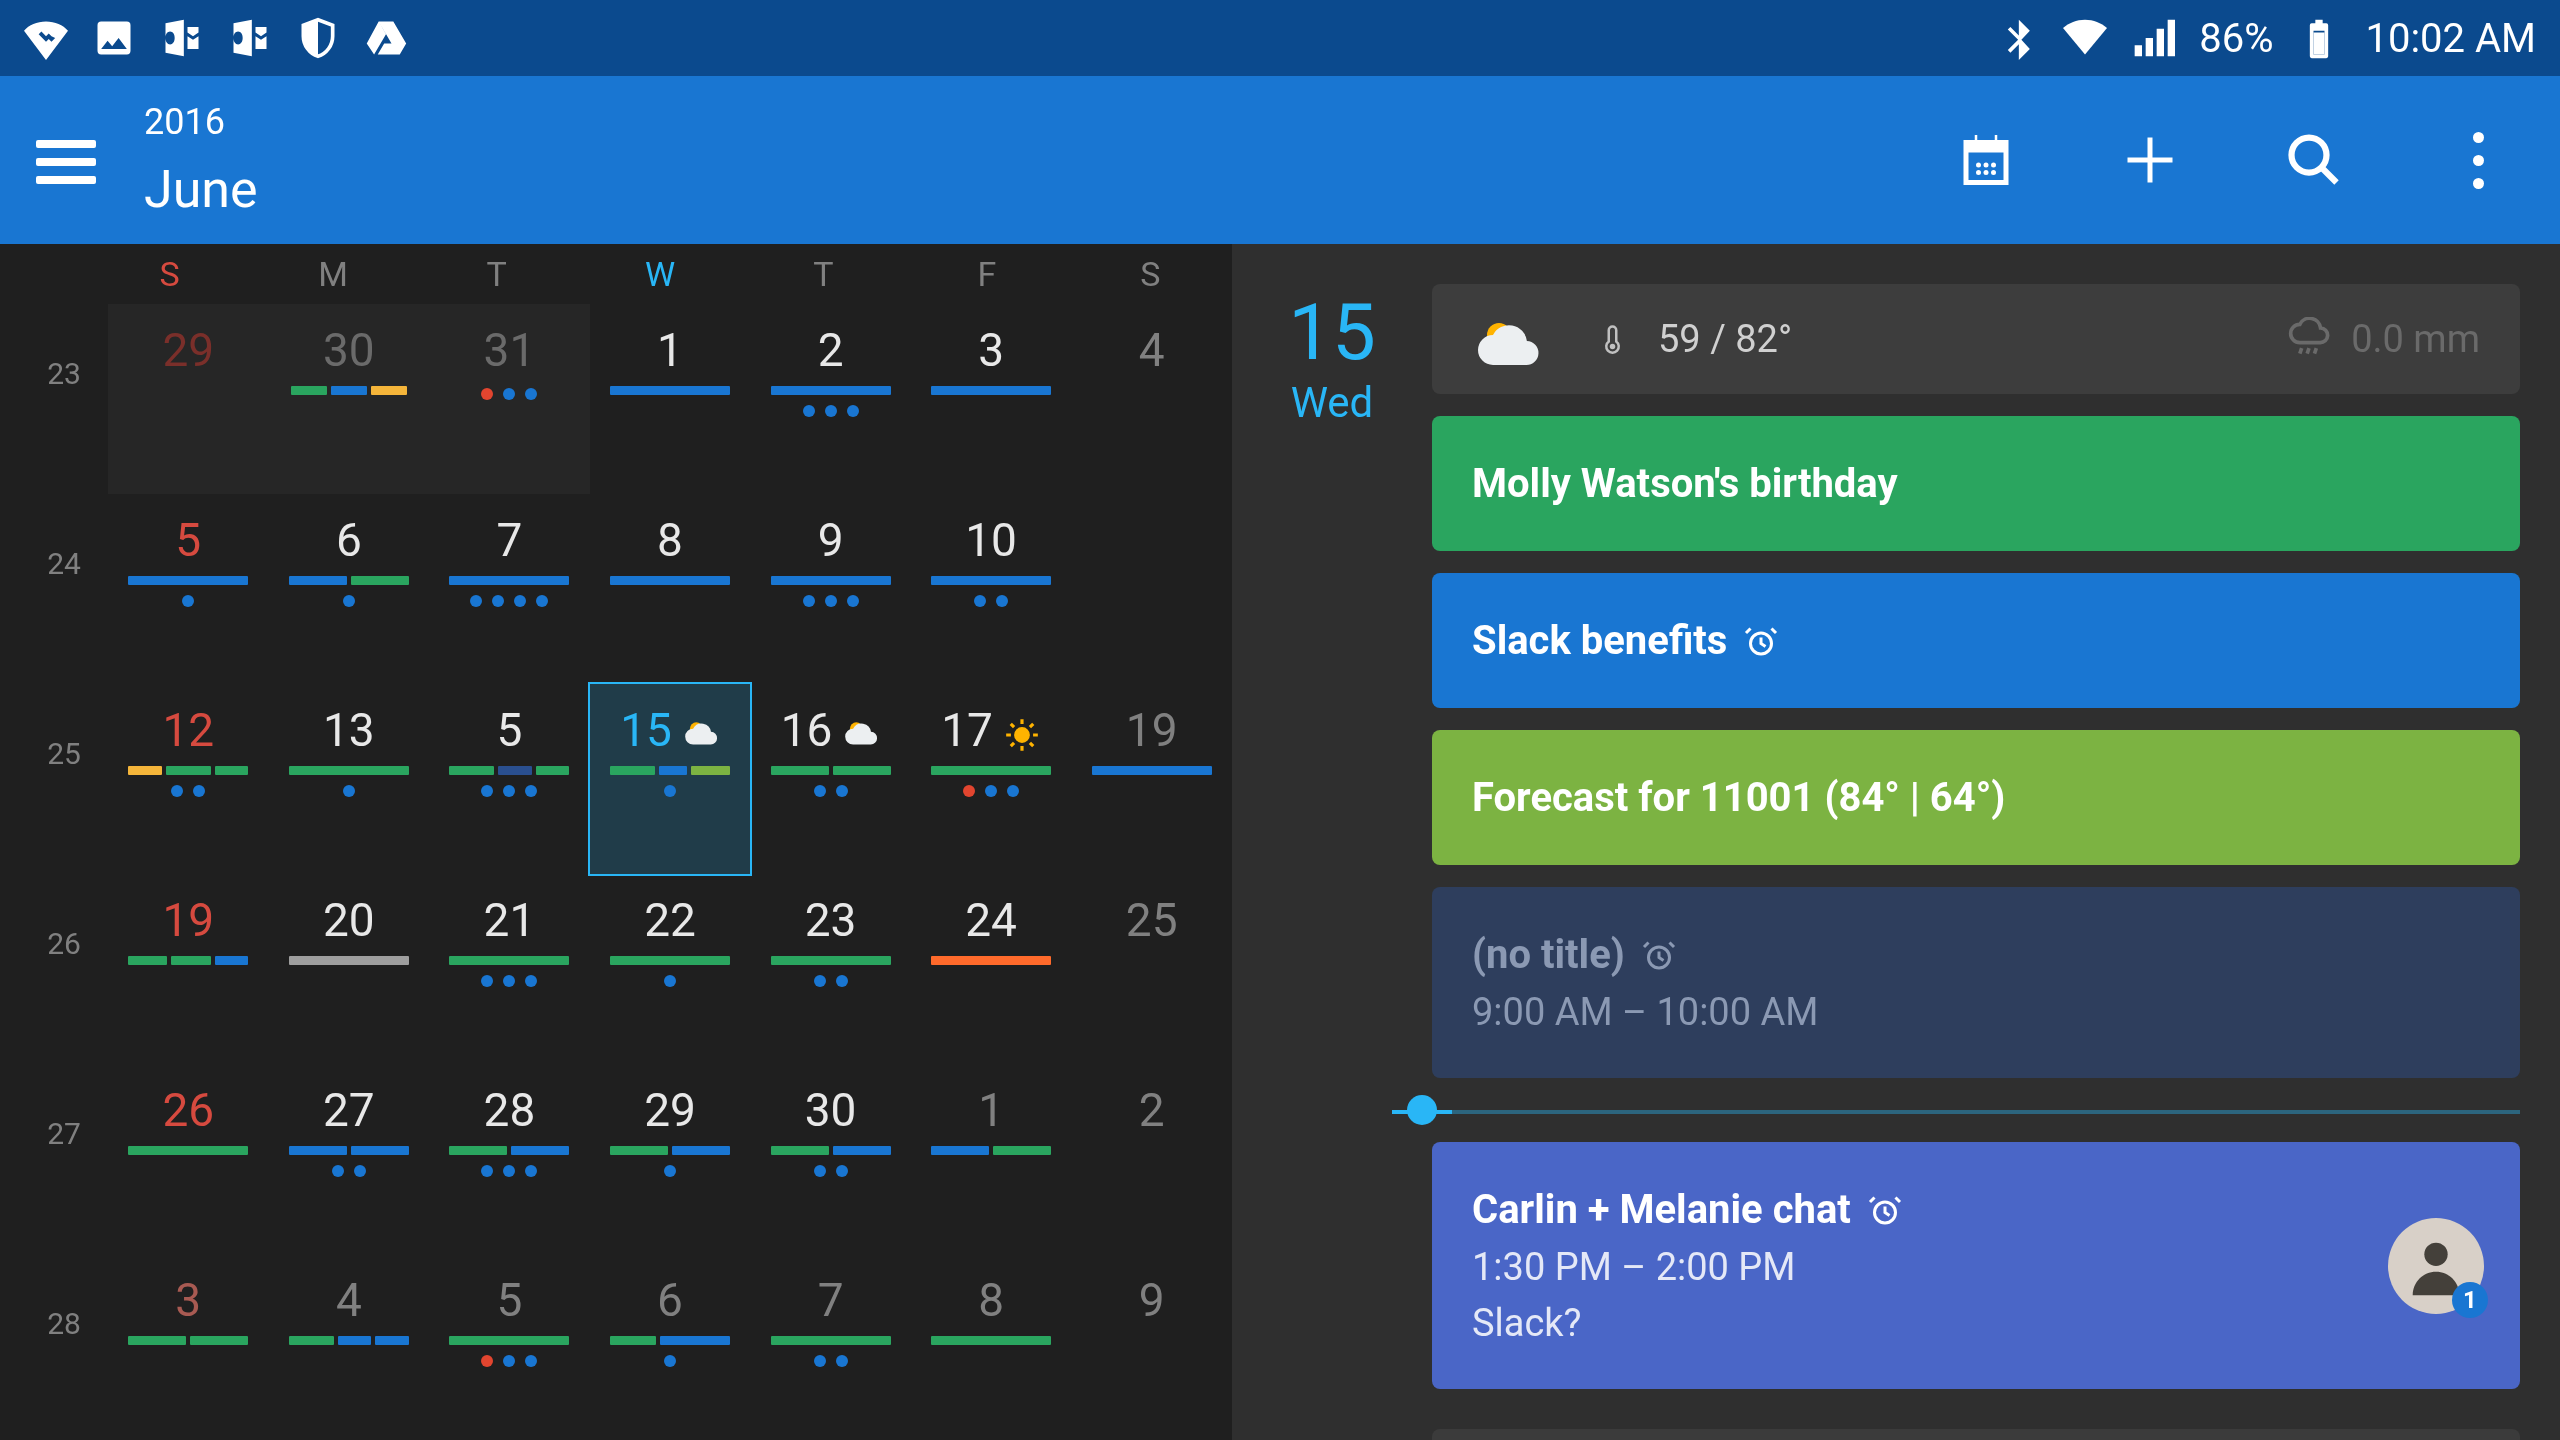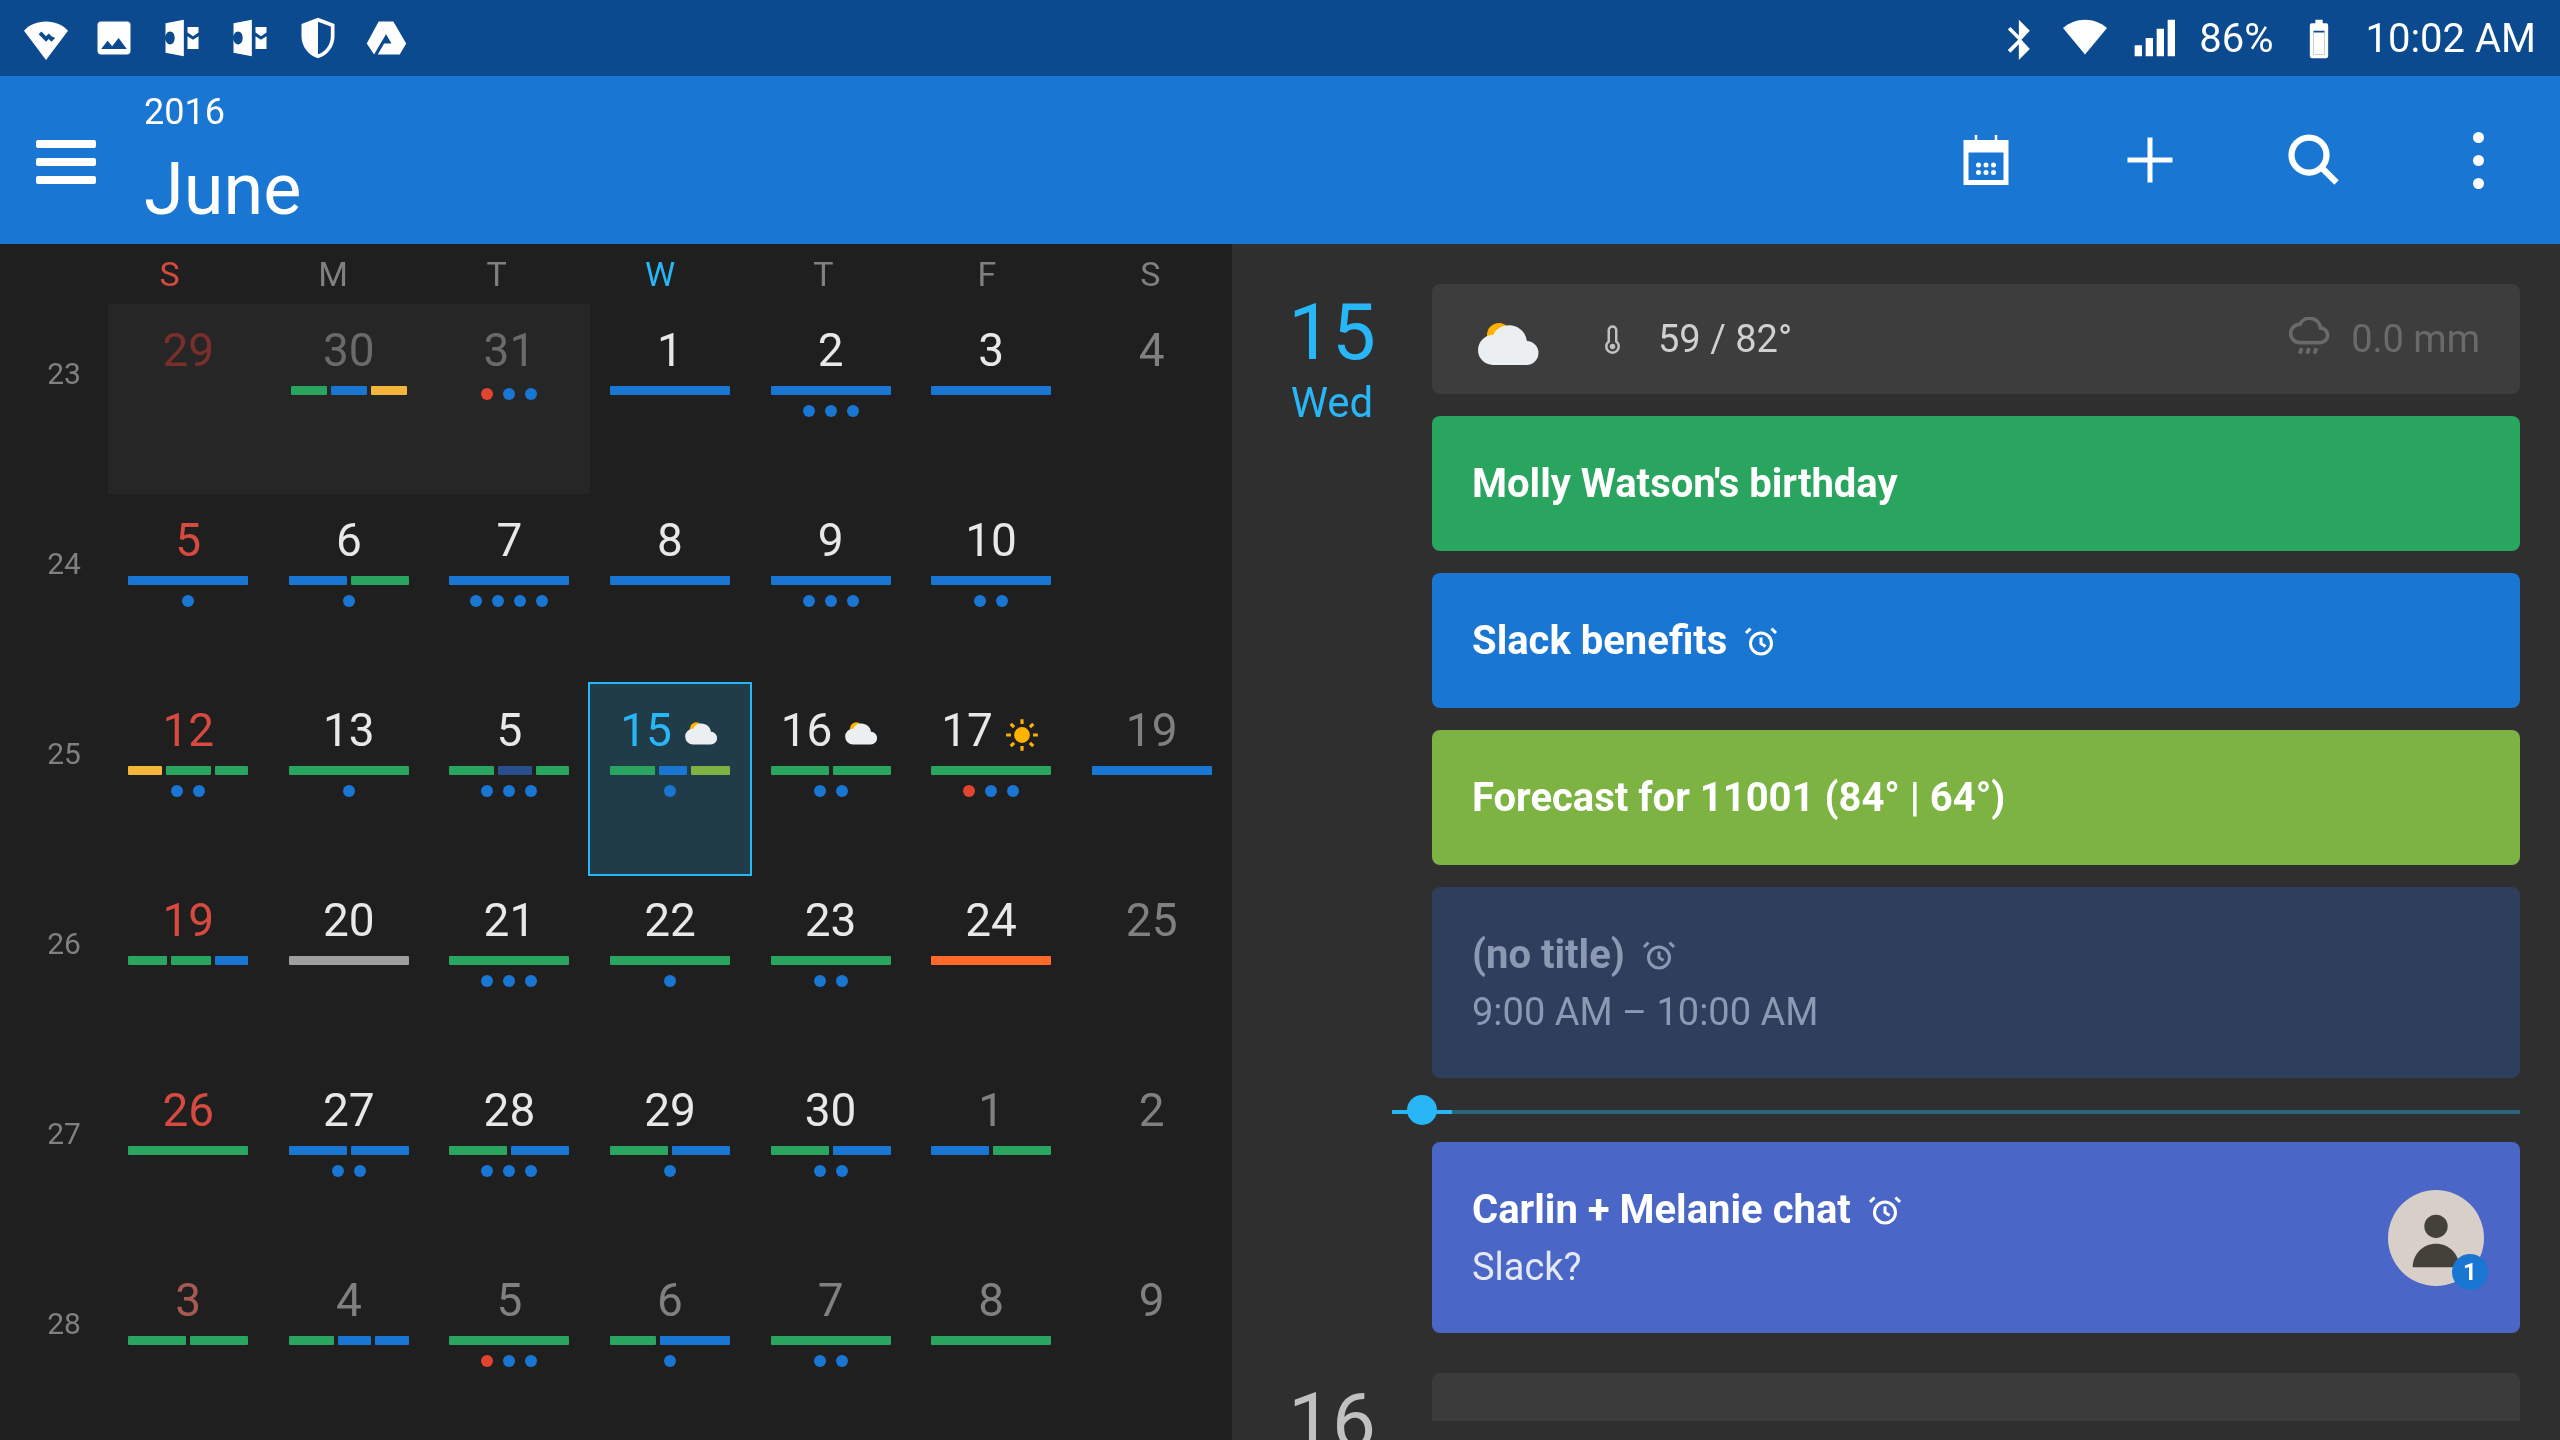--- a/index.html
+++ b/index.html
@@ -11,21 +11,21 @@
   .status-right span { font-weight:400; }
   .sicon { width:44px; height:44px; display:inline-flex; align-items:center; justify-content:center; }
   .sicon svg { width:100%; height:100%; fill:#fff; }
 
   
   .app-bar { background:#1976d2; height:168px; display:flex; align-items:center; padding:0 36px; color:#fff; }
   .hamburger { width:60px; height:60px; cursor:pointer; margin-right:48px; }
   .hamburger div { height:8px; background:#fff; margin:10px 0; border-radius:2px; }
   .title-block { display:flex; flex-direction:column; }
   .title-year { font-size:36px; font-weight:400; line-height:1; margin-bottom:24px; }
-  .title-month { font-size:72px; font-weight:400; line-height:1; }
+  .title-month { font-size:52px; font-weight:400; line-height:1; }
   .app-actions { margin-left:auto; display:flex; align-items:center; gap:104px; padding-right:16px;}
   .aicon { width:60px; height:60px; display:flex; align-items:center; justify-content:center; cursor:pointer; }
   .aicon svg { width:60px; height:60px; fill:#fff; }
   .dots { display:flex; flex-direction:column; gap:12px; align-items:center; }
   .dots span { width:11px; height:11px; background:#fff; border-radius:50%; }
 
   
   .main { display:flex; height:calc(1440px - 76px - 168px); }
   .cal-panel { width:1232px; background:#1f1f1f; position:relative; }
   .agenda-panel { flex:1; background:#2f2f2f; padding:0 40px 0 0; overflow:hidden; }
@@ -673,20 +673,21 @@
        </div>
           <div class="event-card c-indigo">
        <div class="title-line">
               <span>Carlin + Melanie chat</span>
               <span class="alarm-icon"><svg viewBox="0 0 24 24">
                   <circle cx="12" cy="13" r="7" fill="none" stroke="#fff" stroke-width="2"></circle>
                   <path d="M12 9v4l3 2" stroke="#fff" stroke-width="2" fill="none"></path>
                   <path d="M5 3 2 6M19 3l3 3" stroke="#fff" stroke-width="2"></path>
                 </svg></span>
             </div>
+       <div class="sub">1:30 PM – 2:00 PM</div>
             <div class="body">Slack?</div>
             <div class="avatar">
                   <svg viewBox="0 0 24 24">
                 <circle cx="12" cy="8" r="4" fill="#44403a"></circle>
                 <path d="M4 22c0-4.4 3.6-8 8-8s8 3.6 8 8" fill="#44403a"></path>
               </svg>
                   <div class="avatar-badge">1</div>
                 </div>
      </div>
         </div>

